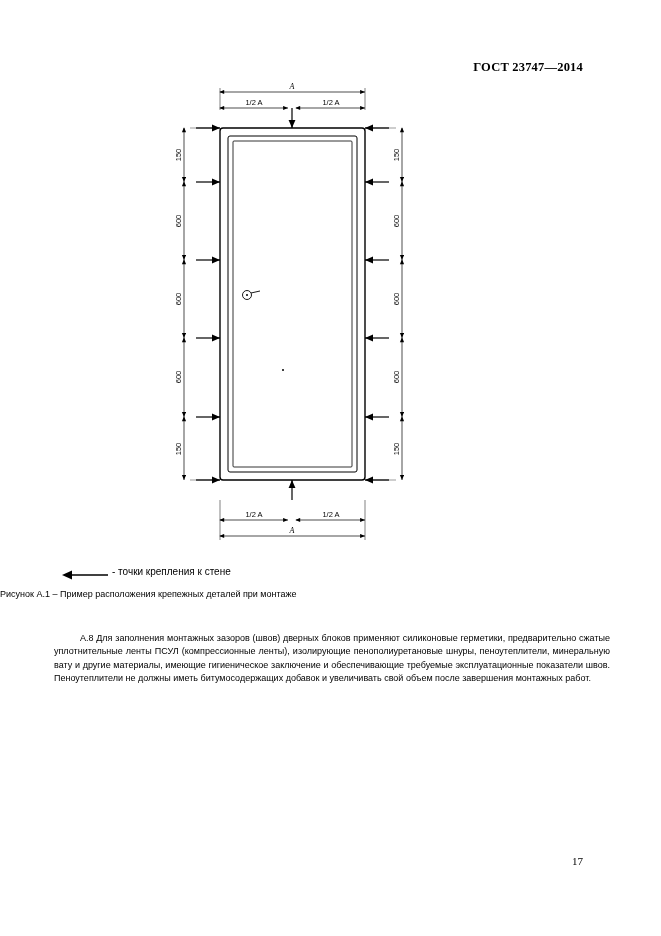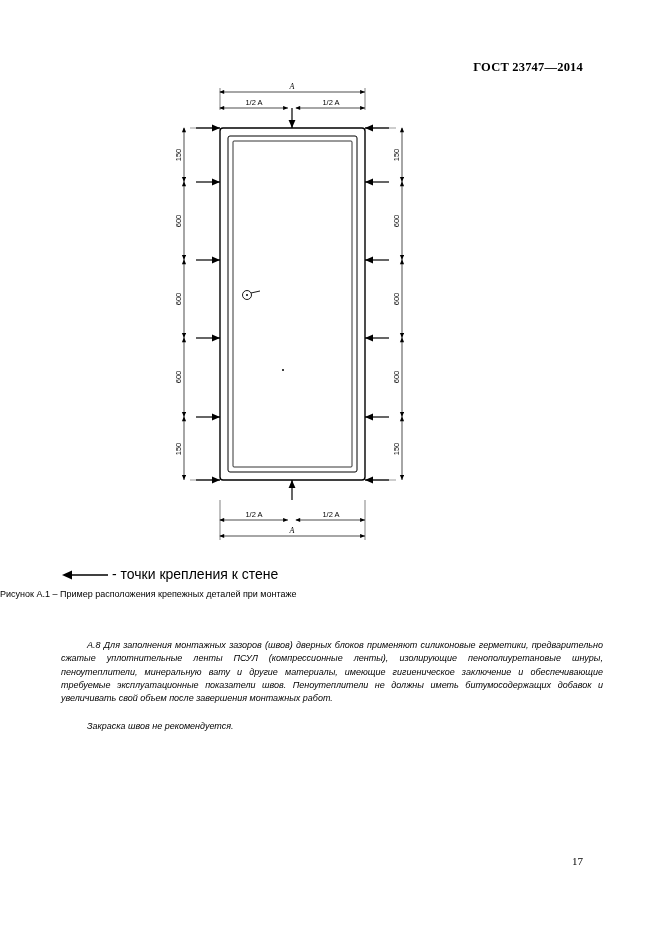--- a/index.html
+++ b/index.html
@@ -48,43 +48,42 @@
   }
   .legend-arrow {
     position: absolute;
     left: 0;
     top: 4px;
   }
   .legend-text {
     position: absolute;
     left: 50px;
     top: 0px;
-    font-size: 14px;
+    font-size: 10px;
     font-family: "Liberation Sans", sans-serif;
   }
   .caption {
     position: absolute;
     left: 0;
     top: 588px;
     width: 661px;
     font-size: 9px;
     line-height: 12px;
   }
   .body-text {
     position: absolute;
     left: 46px;
     top: 624px;
     width: 572px;
     font-size: 9px;
     line-height: 13.3px;
     text-align: justify;
   }
   .body-text p {
-    margin: 15px;
-    font-style: italic;
+    margin: 8px;
   }
   .indent {
     text-indent: 26px;
   }
   .para-gap {
     margin-top: 7px !important;
   }
   .page-number {
     position: absolute;
     right: 78px;
@@ -224,17 +223,16 @@
     </svg>
     <span class="legend-text">- точки крепления к стене</span>
   </div>
 
   <div class="caption">
     <div>Рисунок А.1 – Пример расположения крепежных деталей при монтаже</div>
   </div>
 
   <div class="body-text">
     <p class="indent">А.8 Для заполнения монтажных зазоров (швов) дверных блоков применяют силиконовые герметики, предварительно сжатые уплотнительные ленты ПСУЛ (компрессионные ленты), изолирующие пенополиуретановые шнуры, пеноутеплители, минеральную вату и другие материалы, имеющие гигиеническое заключение и обеспечивающие требуемые эксплуатационные показатели швов. Пеноутеплители не должны иметь битумосодержащих добавок и увеличивать свой объем после завершения монтажных работ.</p>
-    <p class="indent para-gap">Закраска швов не рекомендуется.</p>
   </div>
 
   <div class="page-number">17</div>
 </div>
 
 </body></html>

